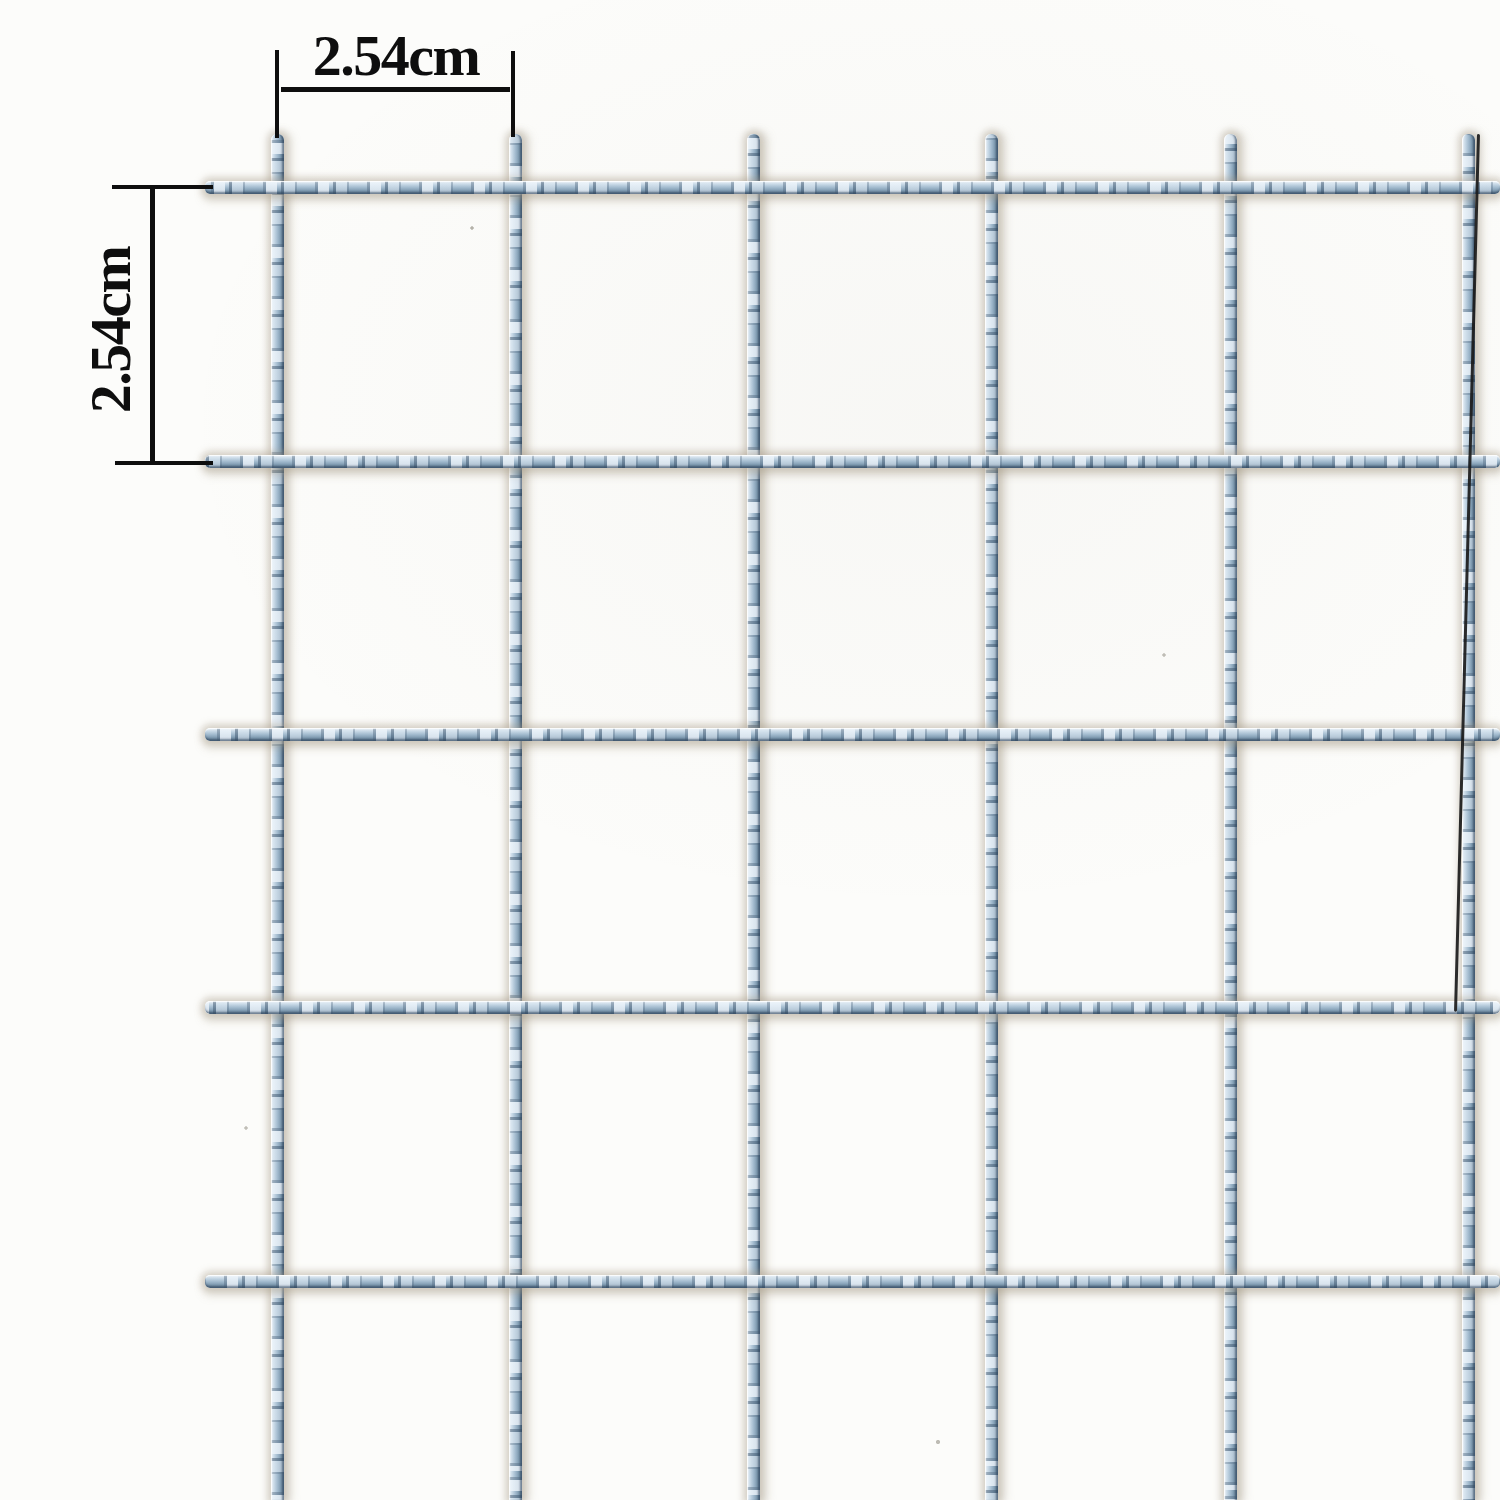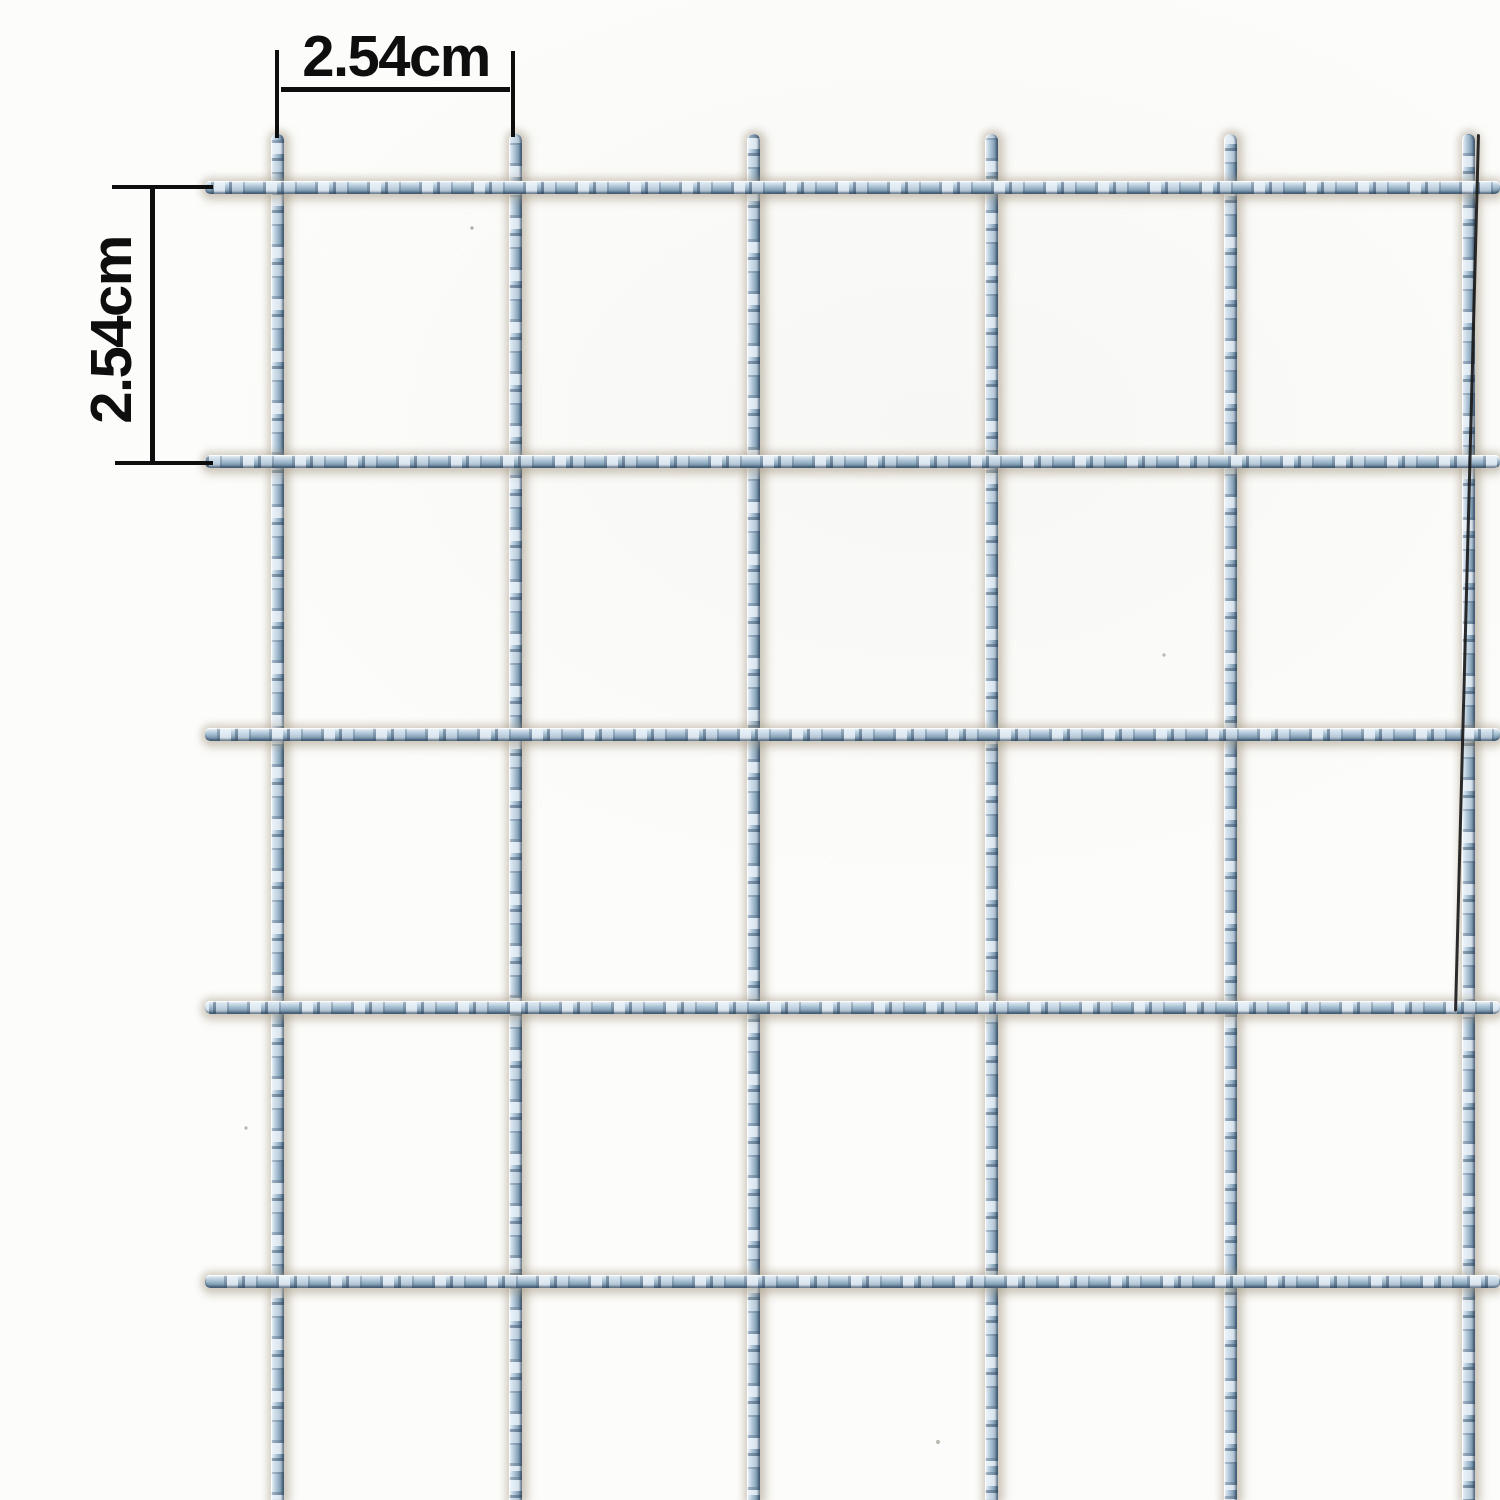--- a/index.html
+++ b/index.html
@@ -7,21 +7,21 @@
     position:relative;
     width:1500px;height:1500px;
     overflow:hidden;
     background-image:
       radial-gradient(circle 2px at 472px 228px, rgba(95,90,74,.45) 0 1.4px, transparent 2px),
       radial-gradient(circle 2px at 1164px 655px, rgba(95,90,74,.38) 0 1.4px, transparent 2px),
       radial-gradient(circle 2px at 246px 1128px, rgba(95,90,74,.38) 0 1.4px, transparent 2px),
       radial-gradient(circle 2.5px at 938px 1442px, rgba(95,90,74,.4) 0 1.6px, transparent 2.5px),
       radial-gradient(1100px 720px at 62% 28%, rgba(120,114,98,0.035), rgba(0,0,0,0) 70%);
     background-color:var(--background,#fcfcfa);
-    font-family:Liberation Sans, sans-serif;
+    font-family:Liberation Serif, serif;
   }
   .mesh-layer{position:absolute;inset:0;}
   .wire{position:absolute;}
   .wire.v{
     border-radius:6px 6px 0 0;
     background:
       repeating-linear-gradient(180deg,
         rgba(255,255,255,0) 0 6px,
         rgba(84,107,130,0.45) 6px 9px,
         rgba(238,245,251,0.8) 9px 20px,

